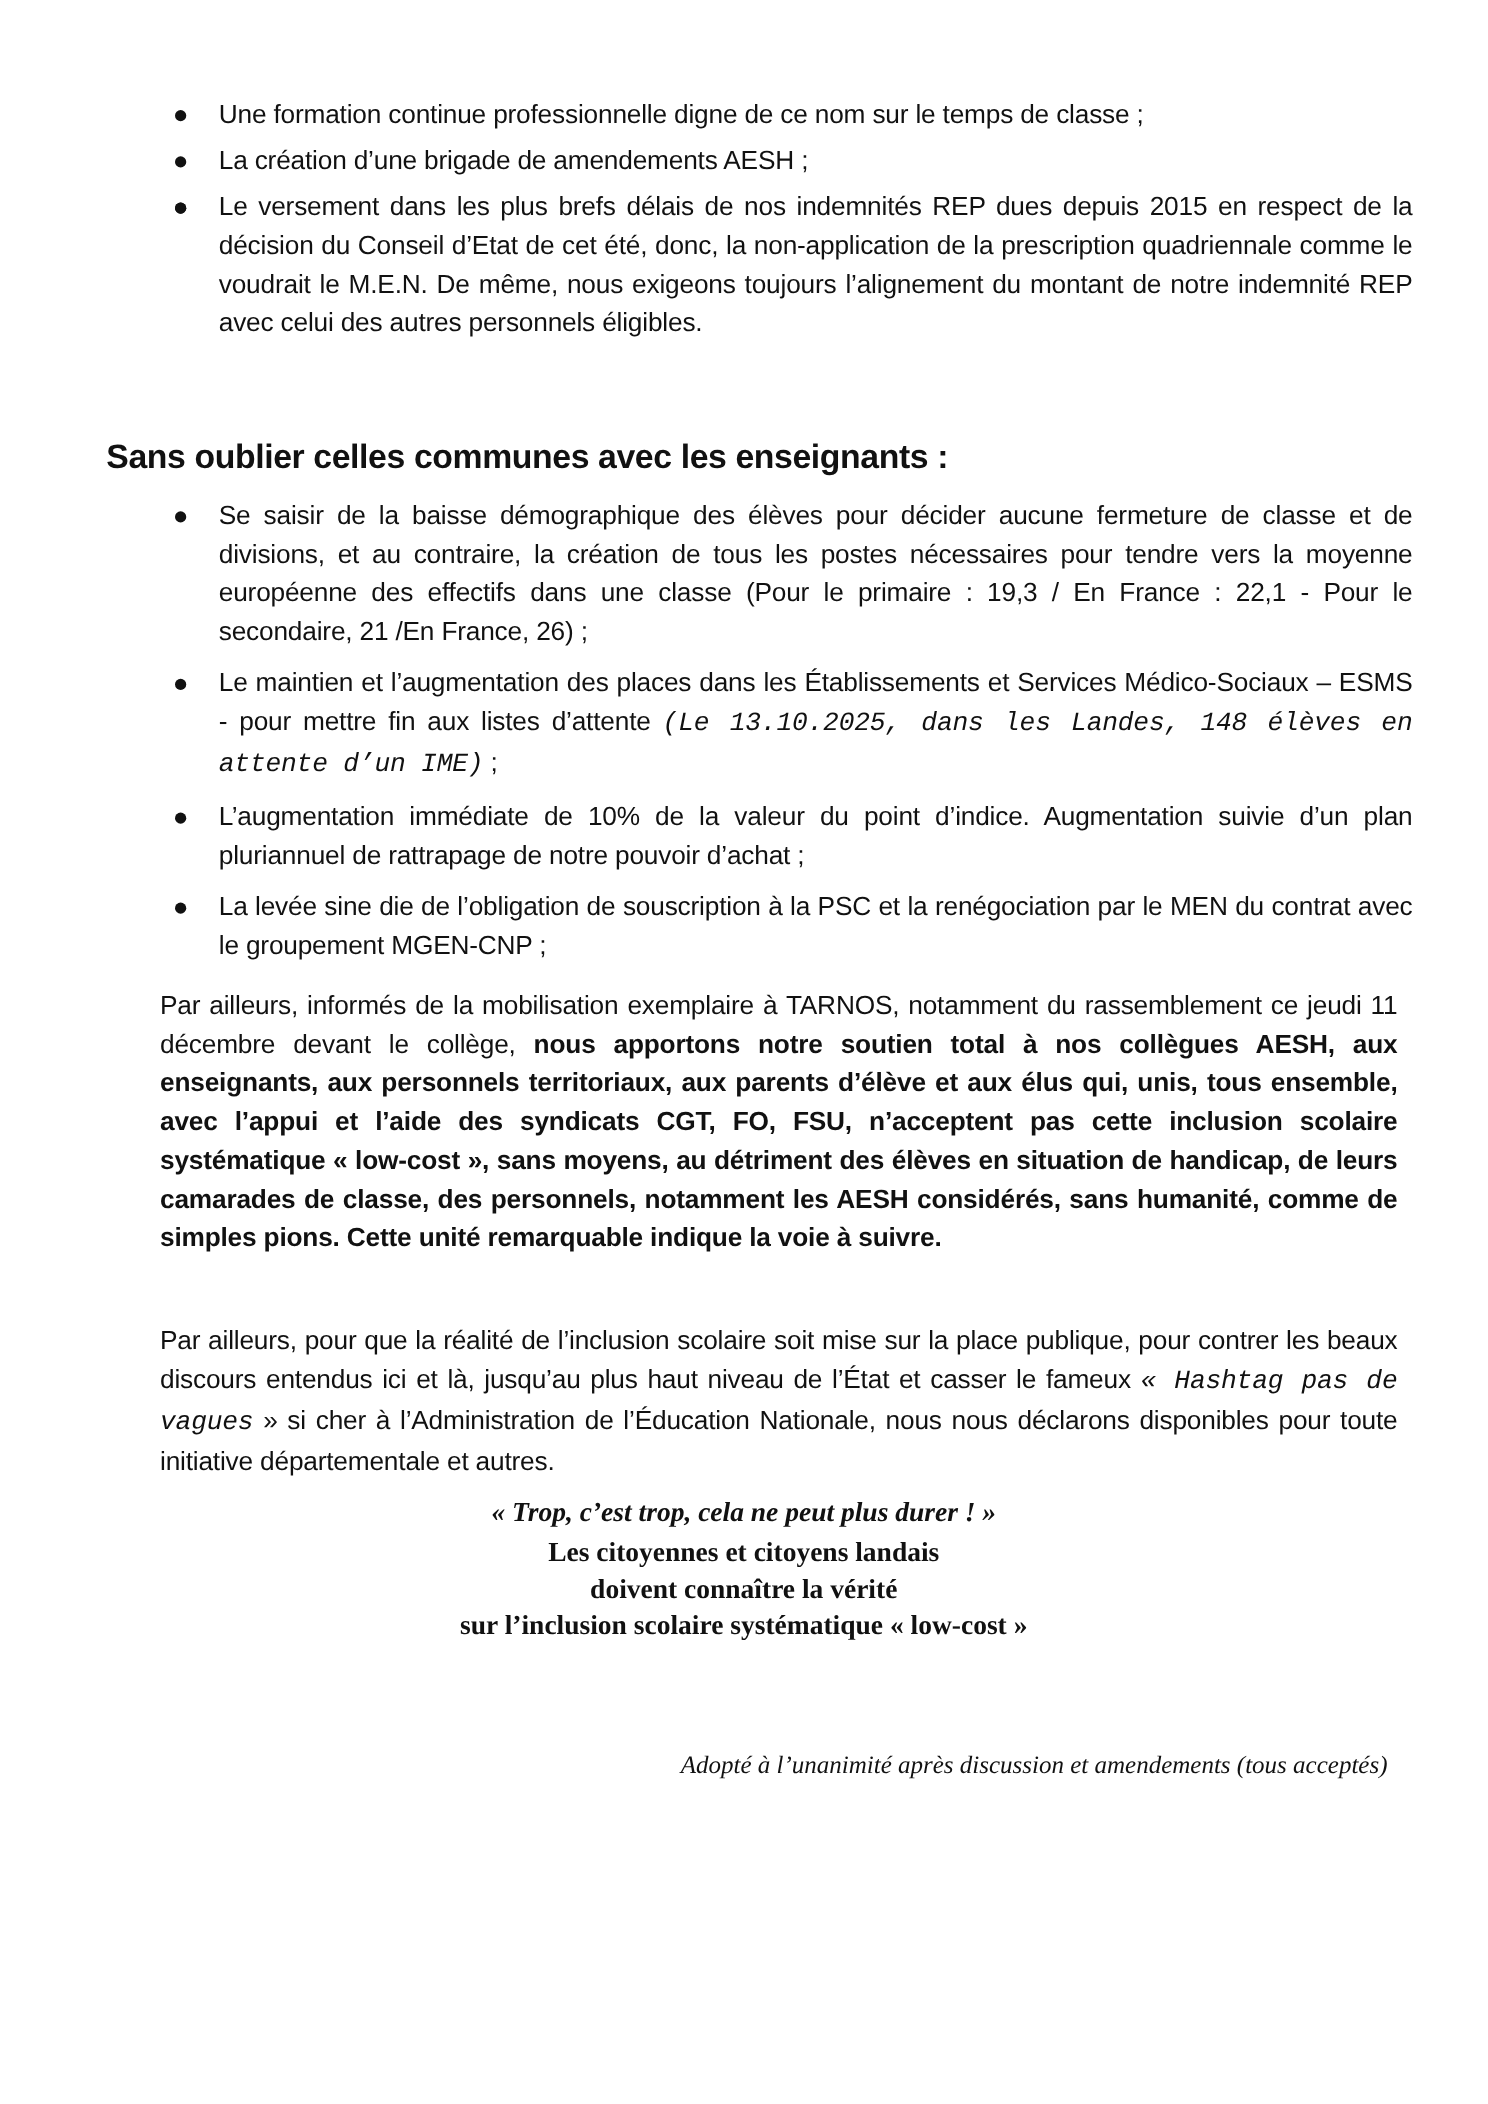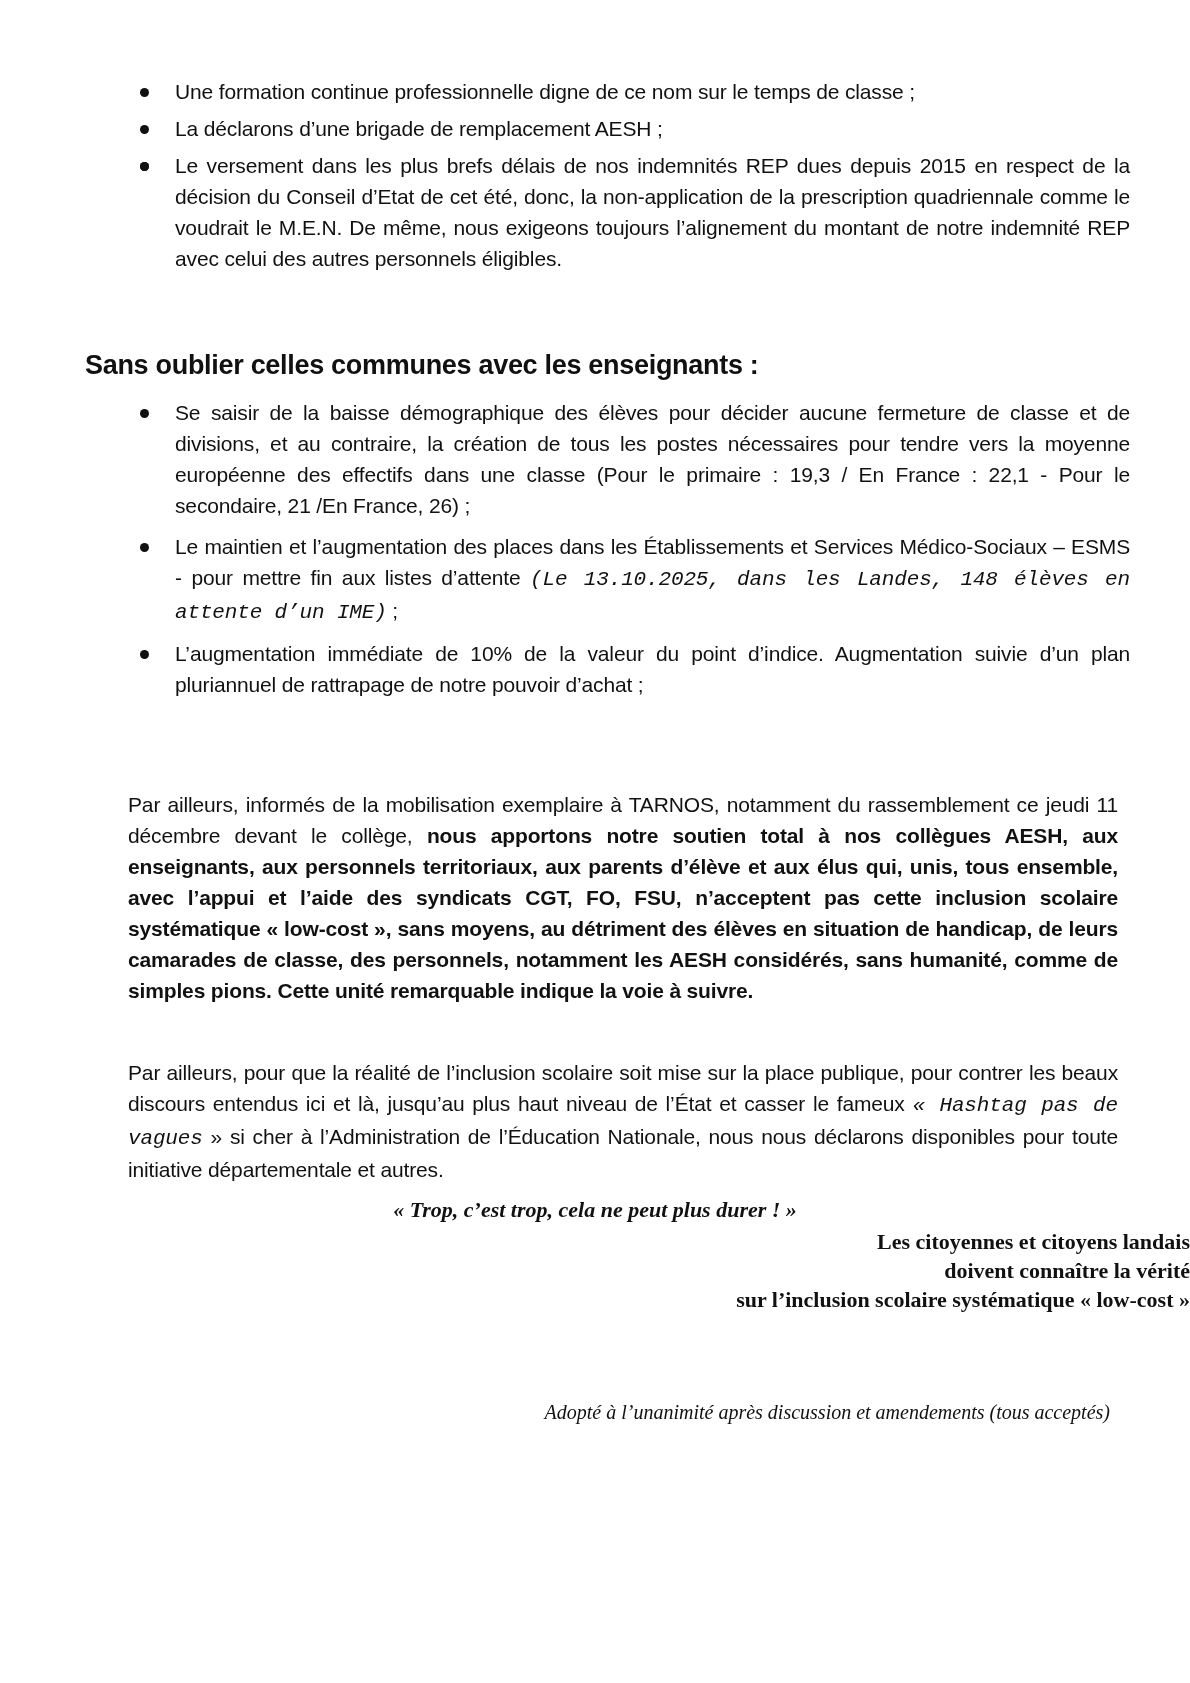--- a/index.html
+++ b/index.html
@@ -17,41 +17,42 @@
   #list2 li { margin-bottom: 10px; }
 
   .it-serif { font-family: Liberation Mono, monospace; font-style: italic; font-size: 21px; }
 
   .para { position: absolute; left: 128px; width: 990px; font-size: 21px; line-height: 31px; text-align: justify; margin: 0; letter-spacing: -0.15px; }
   #para1 { top: 789px; }
   #para2 { top: 1057px; }
 
   .closing { position: absolute; left: 0; width: 1190px; text-align: center; }
   #slogan { top: 1195px; font-size: 22px; font-weight: bold; font-style: italic; line-height: 30px; }
-  #demand { top: 1227px; font-size: 22px; font-weight: bold; line-height: 29px; text-align: right; }
+  #demand { top: 1227px; font-size: 22px; font-weight: bold; line-height: 29px; }
   #adopted { position: absolute; right: 80px; top: 1352px; font-size: 20px; font-style: italic; line-height: 28px; margin-top: 46px; }
 </style>
 </head>
 <body>
 
 <div class="page">
 
   <ul class="bullets sans" id="list1">
     <li><span class="dot"></span><span>Une formation continue professionnelle digne de ce nom sur le temps de classe ;</span></li>
-    <li><span class="dot"></span><span>La déclarons d’une brigade de remplacement AESH ;</span></li>
+    <li><span class="dot"></span><span>La création d’une brigade de amendements AESH ;</span></li>
     <li><span class="dot"></span></li>
     <li><span class="dot"></span><span>Le versement dans les plus brefs délais de nos indemnités REP dues depuis 2015 en respect de la décision du Conseil d’Etat de cet été, donc, la non-application de la prescription quadriennale comme le voudrait le M.E.N. De même, nous exigeons toujours l’alignement du montant de notre indemnité REP avec celui des autres personnels éligibles.</span></li>
   </ul>
 
   <div id="heading2" class="sans">Sans oublier celles communes avec les enseignants :</div>
 
   <ul class="bullets sans" id="list2">
     <li><span class="dot"></span><span>Se saisir de la baisse démographique des élèves pour décider aucune fermeture de classe et de divisions, et au contraire, la création de tous les postes nécessaires pour tendre vers la moyenne européenne des effectifs dans une classe (Pour le primaire : 19,3 / En France : 22,1 - Pour le secondaire, 21 /En France, 26) ;</span></li>
     <li><span class="dot"></span><span>Le maintien et l’augmentation des places dans les Établissements et Services Médico-Sociaux – ESMS - pour mettre fin aux listes d’attente </span><span class="it-serif">(Le 13.10.2025, dans les Landes, 148 élèves en attente d’un IME)</span><span> ;</span></li>
     <li><span class="dot"></span><span>L’augmentation immédiate de 10% de la valeur du point d’indice. Augmentation suivie d’un plan pluriannuel de rattrapage de notre pouvoir d’achat ;</span></li>
+    <li><span class="dot"></span><span>La levée sine die de l’obligation de souscription à la PSC et la renégociation par le MEN du contrat avec le groupement MGEN-CNP ;</span></li>
   </ul>
 
   <p id="para1" class="para sans"><span>Par ailleurs, informés de la mobilisation exemplaire à TARNOS, notamment du rassemblement ce jeudi 11 décembre devant le collège, </span><b>nous apportons notre soutien total à nos collègues AESH, aux enseignants, aux personnels territoriaux, aux parents d’élève et aux élus qui, unis, tous ensemble, avec l’appui et l’aide des syndicats CGT, FO, FSU, n’acceptent pas cette inclusion scolaire systématique « low-cost », sans moyens, au détriment des élèves en situation de handicap, de leurs camarades de classe, des personnels, notamment les AESH considérés, sans humanité, comme de simples pions. Cette unité remarquable indique la voie à suivre.</b></p>
 
   <p id="para2" class="para sans"><span>Par ailleurs, pour que la réalité de l’inclusion scolaire soit mise sur la place publique, pour contrer les beaux discours entendus ici et là, jusqu’au plus haut niveau de l’État et casser le fameux </span><span class="it-serif">« Hashtag pas de vagues</span><span> » si cher à l’Administration de l’Éducation Nationale, nous nous déclarons disponibles pour toute initiative départementale et autres.</span></p>
 
   <div id="slogan" class="closing serif">« Trop, c’est trop, cela ne peut plus durer ! »</div>
 
   <div id="demand" class="closing serif">
     <div>Les citoyennes et citoyens landais</div>

